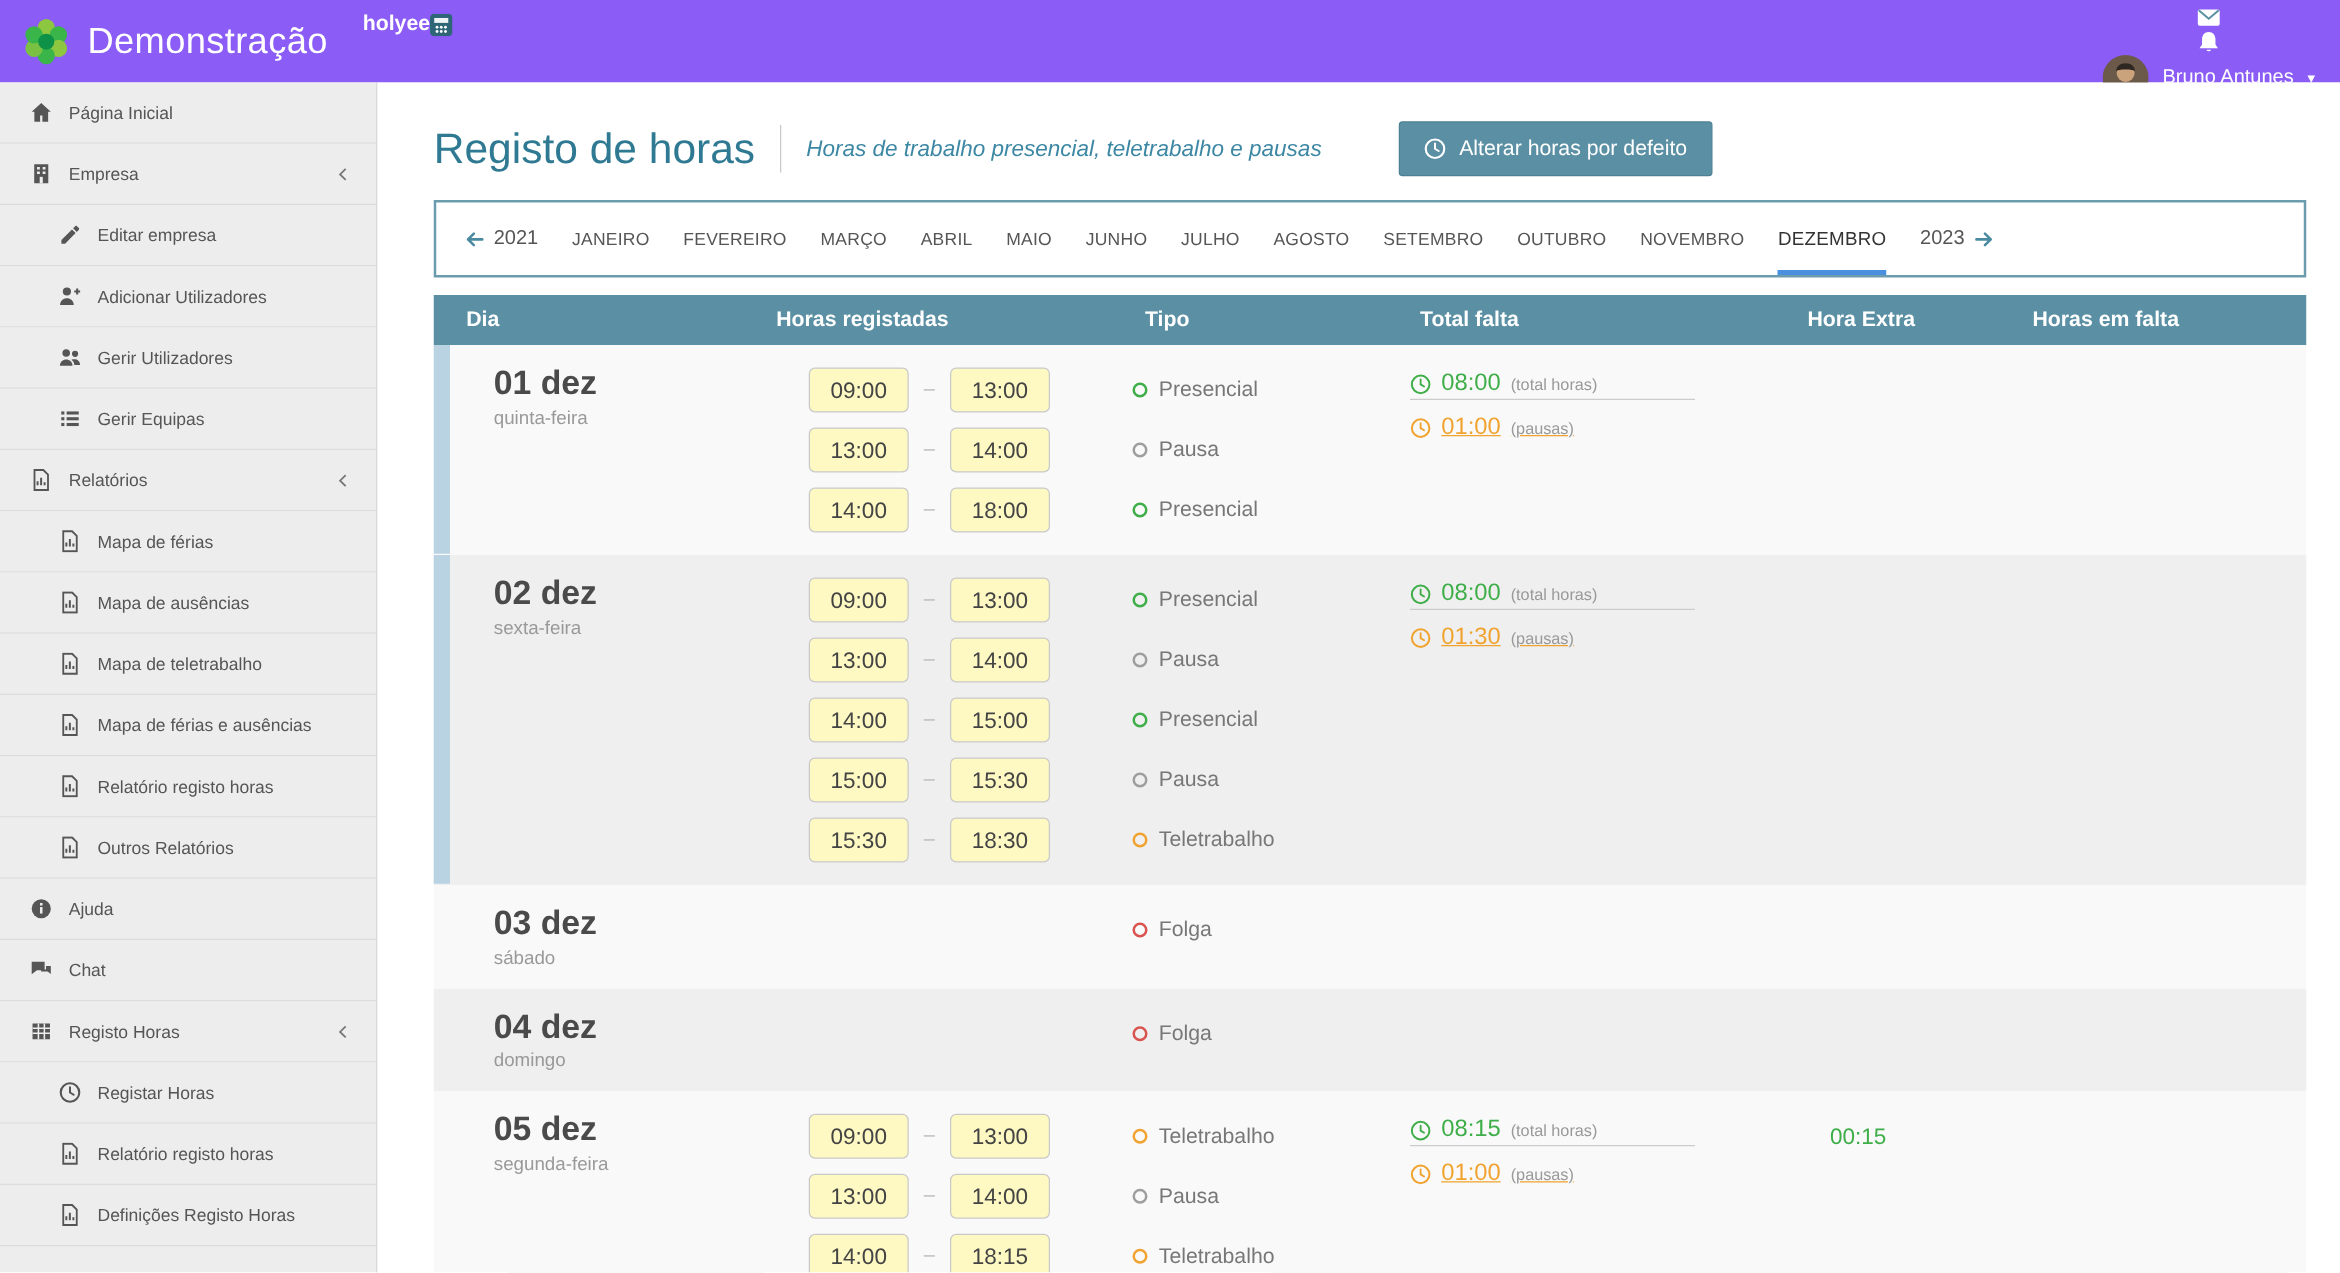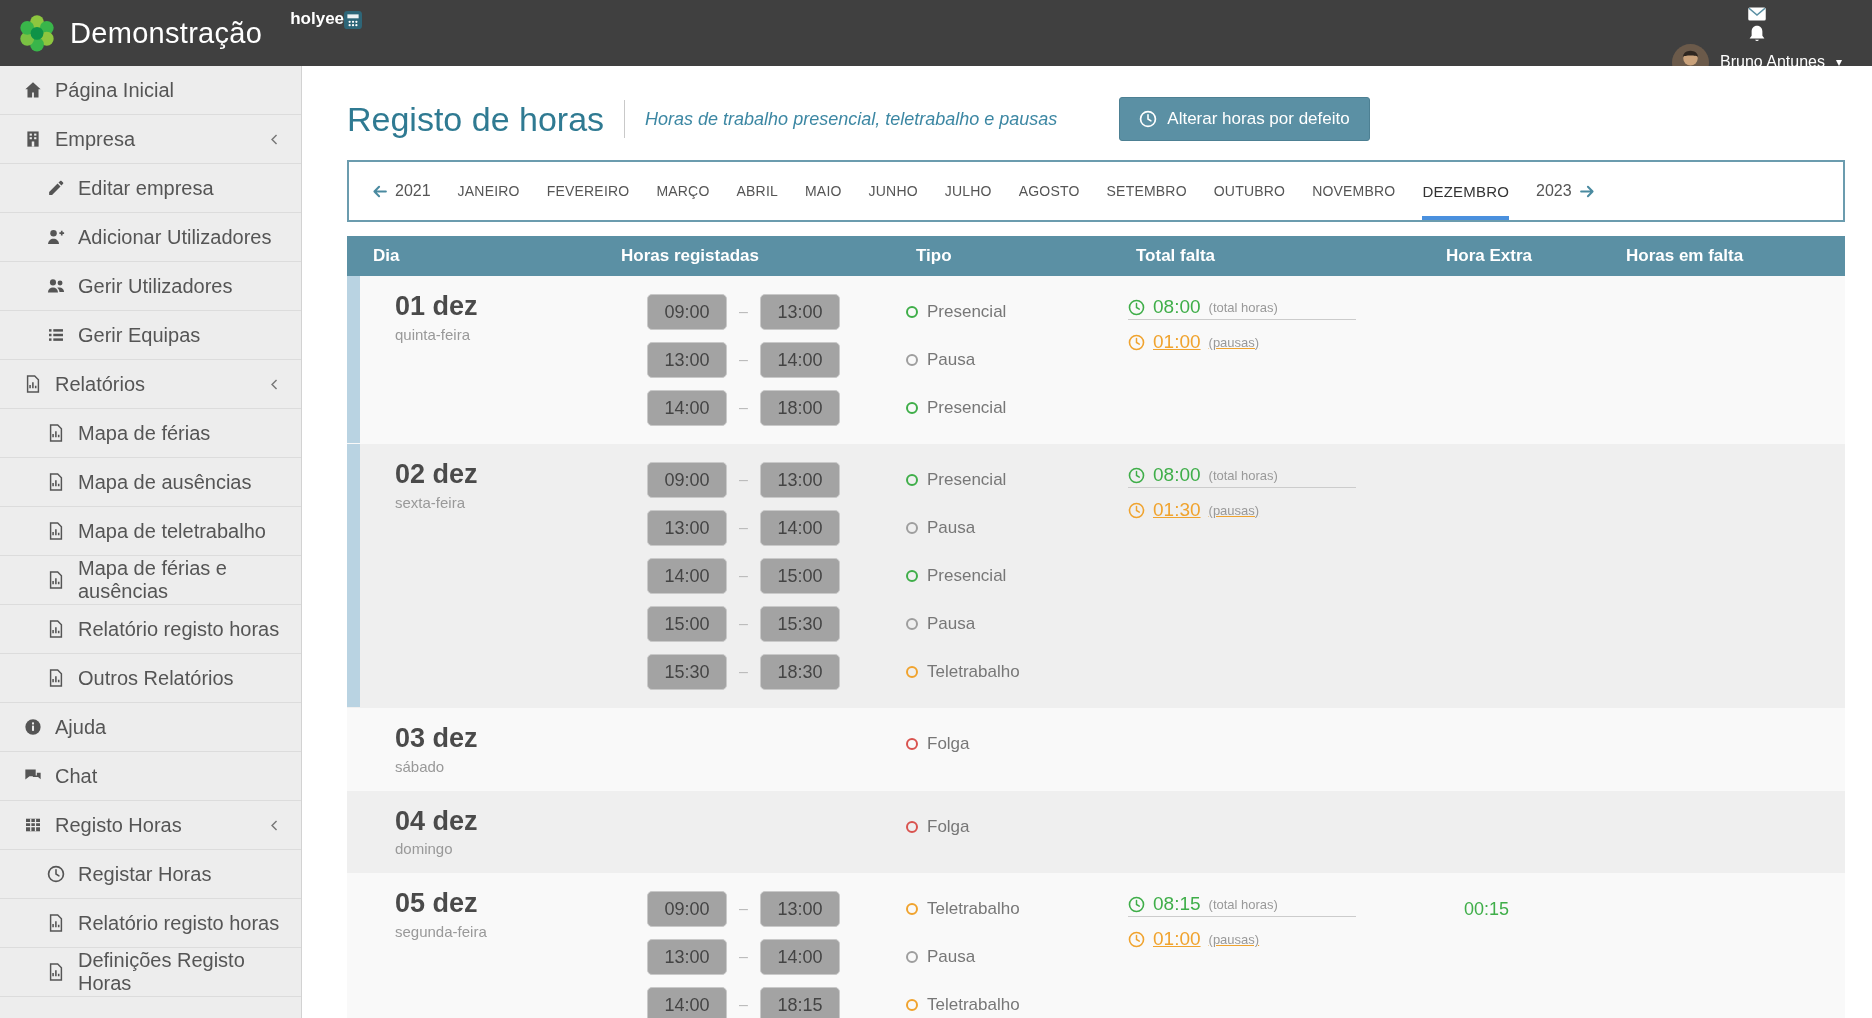--- a/index.html
+++ b/index.html
@@ -1,21 +1,21 @@
 <!DOCTYPE html>
 <html><head>
 <meta charset="utf-8">
 <style>
   * { margin:0; padding:0; box-sizing:border-box; }
   html,body{width:1872px;height:1018px;overflow:hidden;}
   body{font-family:"Liberation Sans","DejaVu Sans",sans-serif;background:#fff;color:#333;}
   .app{width:1872px;height:1018px;display:flex;flex-direction:column;}
 
   
-  .topbar{height:66px;background:#404040;display:flex;align-items:center;padding:0 30px 0 14px;flex:0 0 auto;}
+  .topbar{height:66px;background:#8b5cf6;display:flex;align-items:center;padding:0 20px 0 14px;flex:0 0 auto;}
   .brand{display:flex;align-items:center;gap:10px;cursor:pointer;}
   .logo svg{width:46px;height:46px;display:block;}
   .brand-name{font-size:29px;color:#fff;letter-spacing:.3px;}
   .product{display:flex;align-items:flex-start;gap:0;margin-left:28px;height:100%;padding-top:9px;}
   .product-name{color:#fff;font-weight:bold;font-size:17px;}
   .product-badge svg{width:18px;height:18px;display:block;margin-top:2px;}
   .top-right{margin-left:auto;display:flex;align-items:center;color:#fff;flex-direction:column;}
   .lang{display:flex;align-items:center;gap:9px;font-size:16px;cursor:pointer;}
   .lang .ico,.top-ico{width:20px;height:20px;display:block;color:#fff;}
   .top-ico svg,.lang svg{width:100%;height:100%;display:block;fill:currentColor;}
@@ -23,21 +23,21 @@
   .user{display:flex;align-items:center;gap:11px;font-size:16px;cursor:pointer;}
   .avatar{width:37px;height:37px;border-radius:50%;overflow:hidden;display:block;flex:0 0 auto;}
   .avatar svg{display:block;width:100%;height:100%;}
   .caret{font-size:12px;}
 
   
   .body-row{flex:1;display:flex;min-height:0;}
 
   
   .sidebar{width:302px;background:#ededed;border-right:1px solid #d2d2d2;overflow:hidden;flex:0 0 auto;}
-  .sb-item{display:flex;align-items:center;height:49px;padding:0 20px 0 24px;border-bottom:1px solid #dcdcdc;color:#555;font-size:20px;cursor:pointer;background:#ededed;}
+  .sb-item{display:flex;align-items:center;height:49px;padding:0 20px 0 24px;border-bottom:1px solid #dcdcdc;color:#555;font-size:14px;cursor:pointer;background:#ededed;}
   .sb-item.sub{padding-left:47px;}
   .sb-item .ico{width:18px;height:18px;margin-right:13px;flex:0 0 auto;color:#555;}
   .ico svg{width:100%;height:100%;display:block;fill:currentColor;}
   .sb-chev{margin-left:auto;color:#777;width:13px;height:13px;flex:0 0 auto;}
   .sb-chev svg{width:100%;height:100%;display:block;}
 
   
   .main{flex:1;padding:28px 27px 0 45px;overflow:hidden;background:#fff;min-width:0;}
   .title-row{display:flex;align-items:center;height:50px;}
   h1.page-title{color:#2f7a92;font-size:34px;font-weight:500;white-space:nowrap;}
@@ -61,21 +61,21 @@
   .trow{display:grid;grid-template-columns:250px 295px 220px 310px 180px 1fr;position:relative;padding:16px 0;}
   .trow:nth-child(odd){background:#f9f9f9;}
   .trow:nth-child(even){background:#efefef;}
   .trow.hl::before{content:"";position:absolute;left:0;top:0;bottom:1px;width:13px;background:#b9d3e2;}
   .c-day{padding-left:48px;}
   .day-num{font-size:27px;font-weight:bold;color:#4a4a4a;line-height:1.1;}
   .weekday{font-size:15px;color:#999;margin-top:4px;}
   .c-hours{padding-left:50px;}
   .entry-line{display:flex;align-items:center;height:40px;margin-bottom:8px;}
   .entry-line:last-child{margin-bottom:0;}
-  .time-box{width:80px;height:36px;border:1px solid #c9c9c9;border-radius:5px;background:#a3a3a3;display:flex;align-items:center;justify-content:center;font-size:18px;color:#444;cursor:text;}
+  .time-box{width:80px;height:36px;border:1px solid #c9c9c9;border-radius:5px;background:#fef9c3;display:flex;align-items:center;justify-content:center;font-size:18px;color:#444;cursor:text;}
   .dash{color:#bbb;margin:0 12px;font-size:16px;}
   .c-type{padding-left:14px;}
   .type-line{display:flex;align-items:center;height:40px;margin-bottom:8px;gap:9px;}
   .type-line:last-child{margin-bottom:0;}
   .ring{width:12px;height:12px;border-radius:50%;border:2.5px solid #999;background:transparent;flex:0 0 auto;}
   .type-label{font-size:17px;color:#777;}
   .c-total{padding-left:16px;padding-top:4px;}
   .total-line{display:flex;align-items:center;gap:8px;}
   .total-line.first{padding-bottom:1px;border-bottom:1px solid #ccc;width:228px;align-items:center;}
   .total-line.second{margin-top:11px;}

